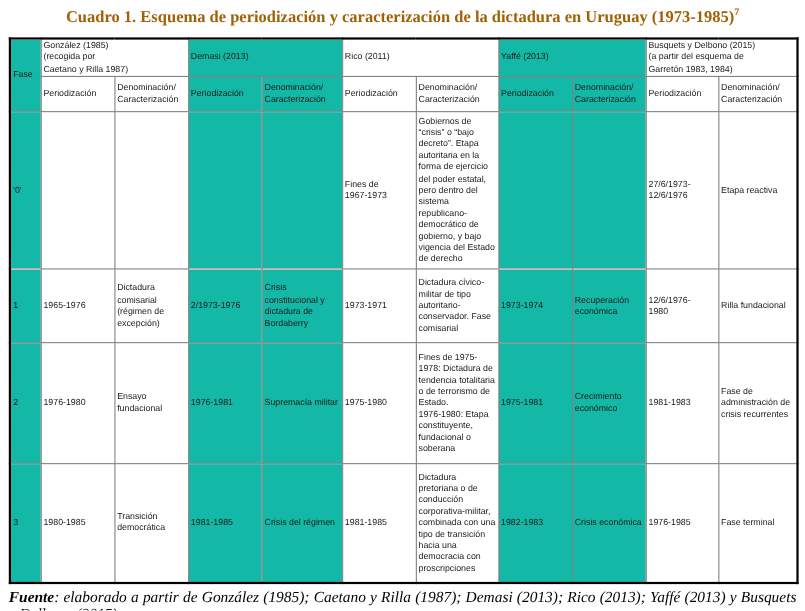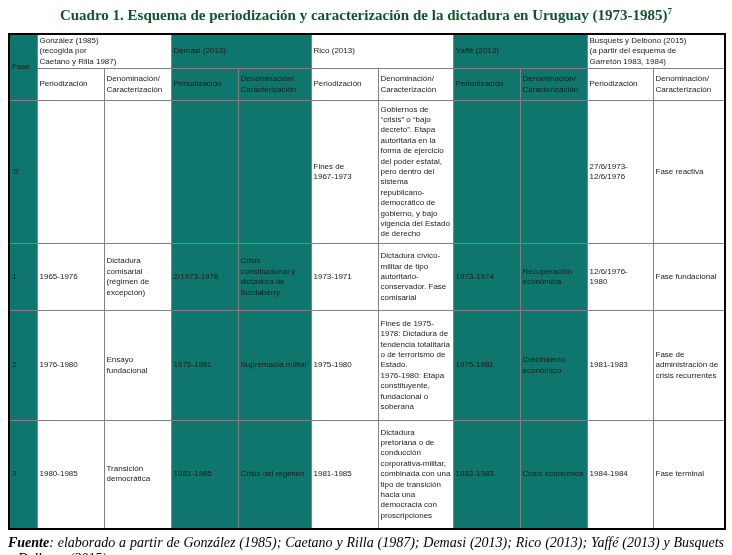--- a/index.html
+++ b/index.html
@@ -8,21 +8,21 @@
     width: 732px; height: 555px;
     font-family: "Liberation Sans", sans-serif;
     overflow: hidden;
   }
   .page { width: 732px; height: 555px; padding-top: 6px; }
   .title {
     font-family: "Liberation Serif", serif;
     font-weight: bold;
     font-size: 15px;
     text-align: center;
-    color: #14532d;
+    color: #a16207;
     margin-bottom: 9px;
   }
   .title sup { font-size: 9px; }
   table.grid {
     border-collapse: collapse;
     table-layout: fixed;
     width: 716px;
     margin-left: 8px;
     border: 2px solid #000;
   }
@@ -32,21 +32,21 @@
     font-weight: normal;
     font-size: 8px;
     line-height: 1.3;
     color: #1a1a1a;
     text-align: left;
     vertical-align: middle;
     padding: 1px 2px;
     white-space: pre-line;
     overflow: hidden;
   }
-  .shaded { background: #0f766e; }
+  .shaded { background: #14b8a6; }
   tr.h1 { height: 32px; }
   tr.h2 { height: 32px; padding-left: 32px; }
   tr.r0 { height: 143px; }
   tr.r1 { height: 67px; }
   tr.r2 { height: 110px; }
   tr.r3 { height: 108px; }
   .footer {
     font-family: "Liberation Serif", serif;
     font-style: italic;
     font-size: 14px;
@@ -80,21 +80,21 @@
         <col style="width:72px">
     </colgroup>
 
     <tbody>
         <tr class="h1">
       <th rowspan="2" class="shaded">Fase</th>
       <th colspan="2">González (1985)
 (recogida por
 Caetano y Rilla 1987)</th>
       <th colspan="2" class="shaded">Demasi (2013)</th>
-      <th colspan="2">Rico (2013)</th>
+      <th colspan="2">Rico (2011)</th>
       <th colspan="2" class="shaded">Yaffé (2013)</th>
       <th colspan="2">Busquets y Delbono (2015)
 (a partir del esquema de
 Garretón 1983, 1984)</th>
     </tr>
 
     <tr class="h2">
       <th>Periodización</th>
       <th>Denominación/
 Caracterización</th>
@@ -118,36 +118,36 @@
       <td></td>
       <td class="shaded"></td>
       <td class="shaded"></td>
       <td>Fines de
 1967-1973</td>
       <td>Gobiernos de “crisis” o “bajo decreto”. Etapa autoritaria en la forma de ejercicio del poder estatal, pero dentro del sistema republicano-democrático de gobierno, y bajo vigencia del Estado de derecho</td>
       <td class="shaded"></td>
       <td class="shaded"></td>
       <td>27/6/1973-
 12/6/1976</td>
-      <td>Fase reactiva</td>
+      <td>Etapa reactiva</td>
     </tr>
 
     <tr class="r1">
       <td class="shaded">1</td>
       <td>1965-1976</td>
       <td>Dictadura comisarial (régimen de excepción)</td>
       <td class="shaded">2/1973-1976</td>
       <td class="shaded">Crisis constitucional y dictadura de Bordaberry</td>
       <td>1973-1971</td>
       <td>Dictadura cívico-militar de tipo autoritario-conservador. Fase comisarial</td>
       <td class="shaded">1973-1974</td>
       <td class="shaded">Recuperación económica</td>
       <td>12/6/1976-
 1980</td>
-      <td>Fase fundacional</td>
+      <td>Rilla fundacional</td>
     </tr>
 
     <tr class="r2">
       <td class="shaded">2</td>
       <td>1976-1980</td>
       <td>Ensayo fundacional</td>
       <td class="shaded">1976-1981</td>
       <td class="shaded">Supremacía militar</td>
       <td>1975-1980</td>
       <td>Fines de 1975-1978: Dictadura de tendencia totalitaria o de terrorismo de Estado.
@@ -161,21 +161,21 @@
     <tr class="r3">
       <td class="shaded">3</td>
       <td>1980-1985</td>
       <td>Transición democrática</td>
       <td class="shaded">1981-1985</td>
       <td class="shaded">Crisis del régimen</td>
       <td>1981-1985</td>
       <td>Dictadura pretoriana o de conducción corporativa-militar, combinada con una tipo de transición hacia una democracia con proscripciones</td>
       <td class="shaded">1982-1983</td>
       <td class="shaded">Crisis económica</td>
-      <td>1984-1984</td>
+      <td>1976-1985</td>
       <td>Fase terminal</td>
     </tr>
   </tbody>
     </table>
 
   <div class="footer">
     <span class="flabel">Fuente</span><span>: elaborado a partir de González (1985); Caetano y Rilla (1987); Demasi (2013); Rico (2013); Yaffé (2013) y Busquets y Delbono (2015).</span>
   </div>
 
 </div>

